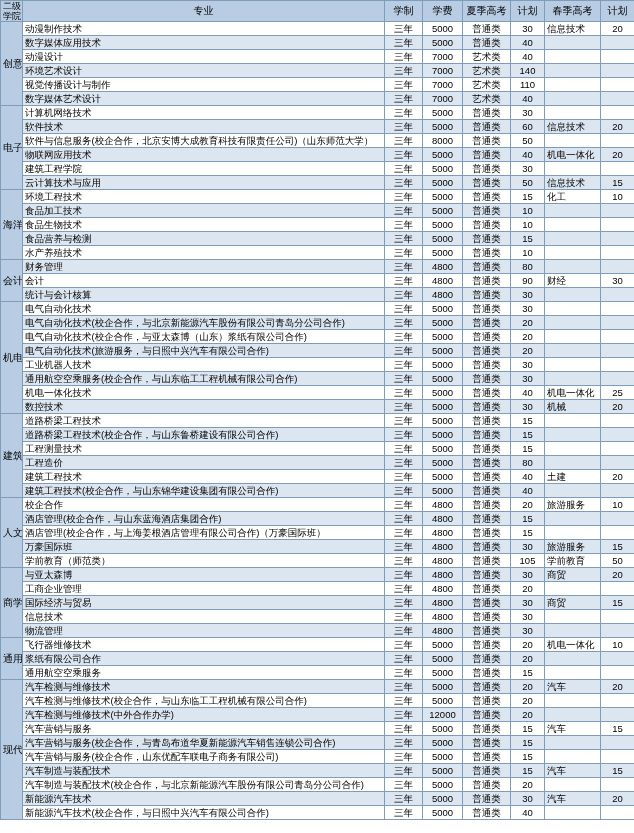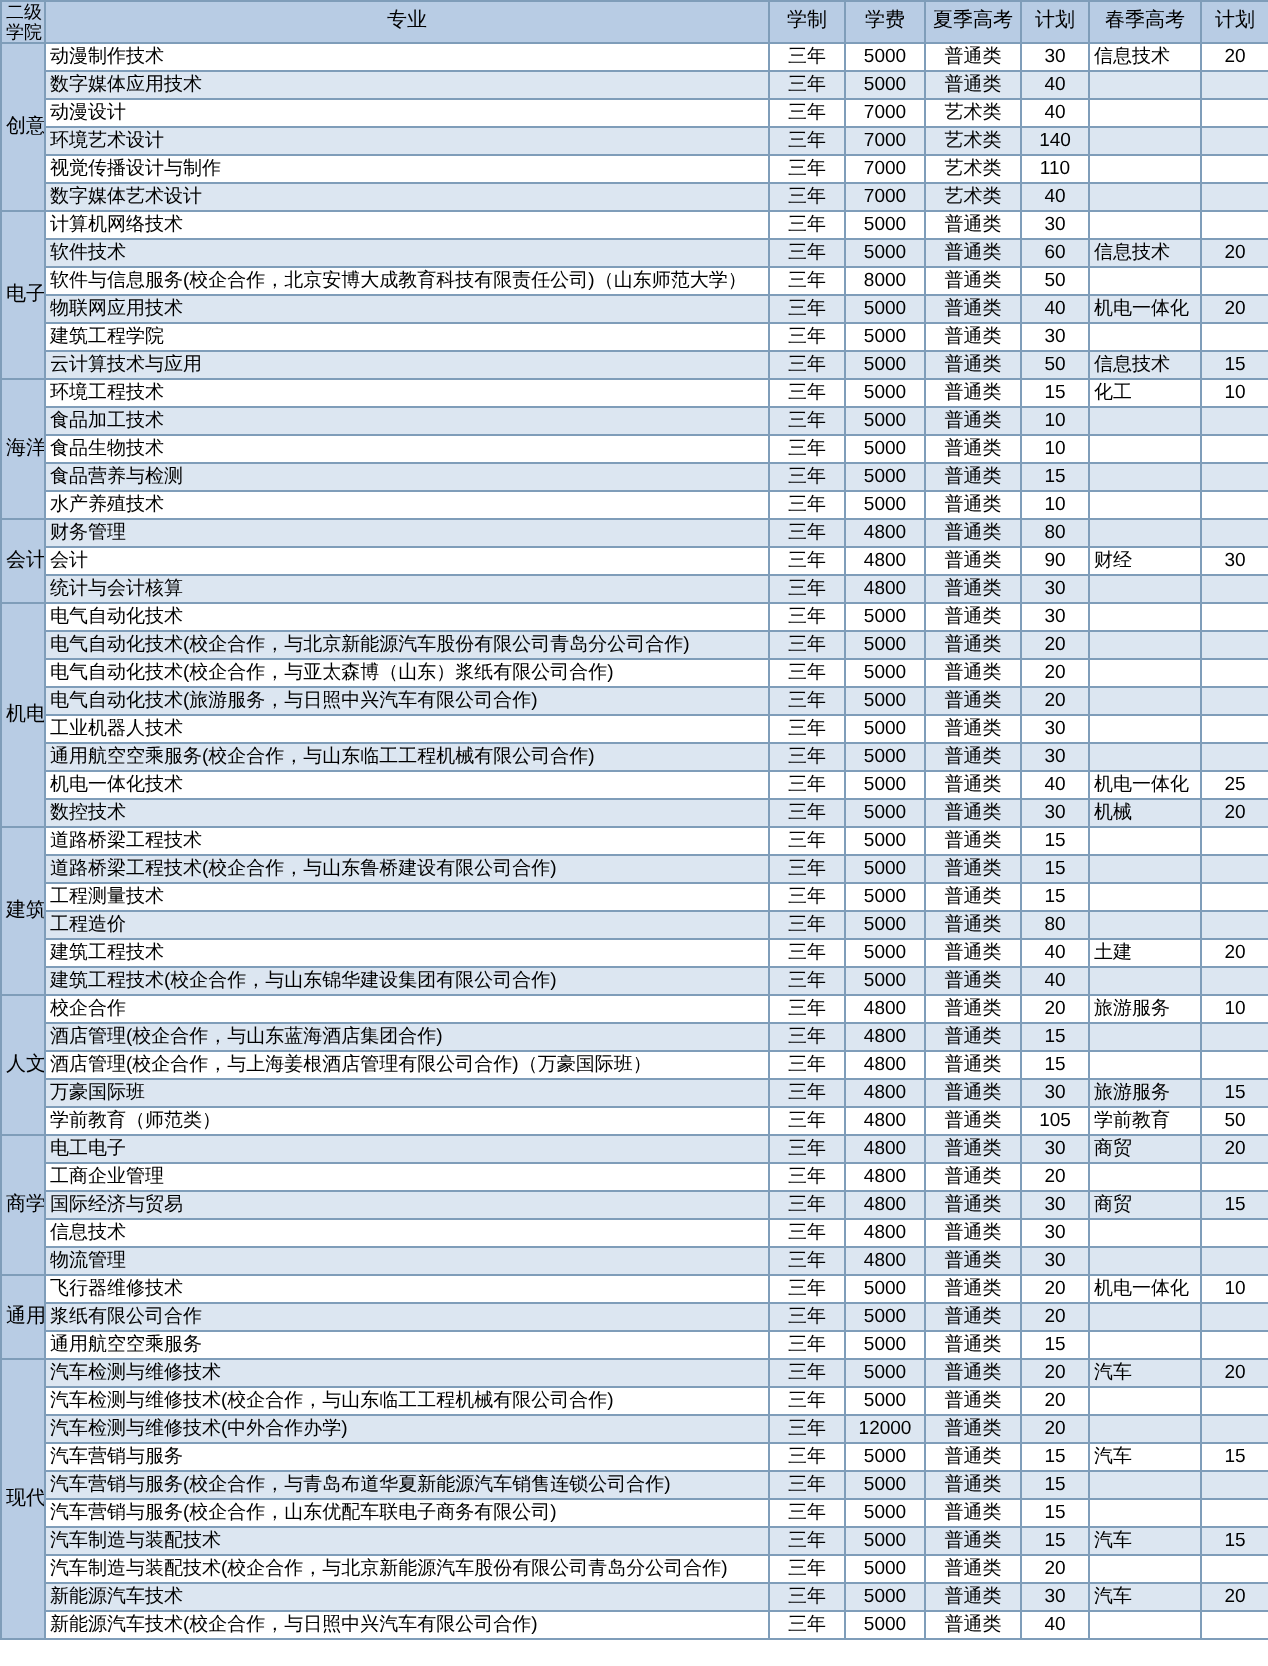--- a/index.html
+++ b/index.html
@@ -445,21 +445,21 @@
           <td class="major">学前教育（师范类）</td>
           <td class="ctr">三年</td>
           <td class="ctr">4800</td>
           <td class="ctr">普通类</td>
           <td class="ctr">105</td>
           <td class="major">学前教育</td>
           <td class="ctr">50</td>
         </tr>
         <tr class="alt">
           <td class="college" rowspan="5">商学院</td>
-          <td class="major">电工电子</td>
+          <td class="major">与亚太森博</td>
           <td class="ctr">三年</td>
           <td class="ctr">4800</td>
           <td class="ctr">普通类</td>
           <td class="ctr">30</td>
           <td class="major">商贸</td>
           <td class="ctr">20</td>
         </tr>
         <tr class="plain">
           <td class="major">工商企业管理</td>
           <td class="ctr">三年</td>

